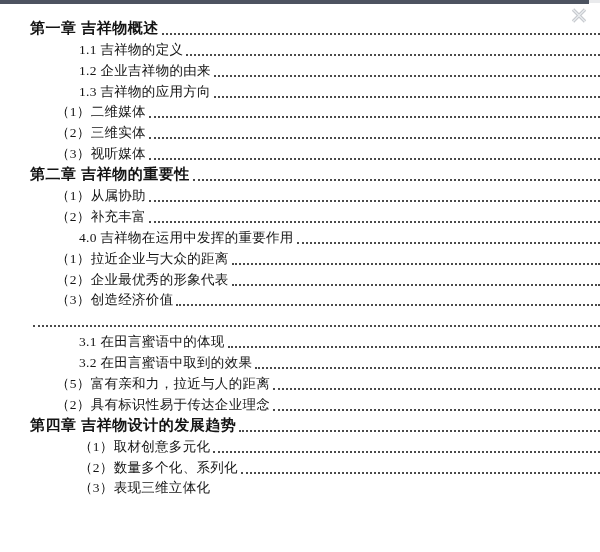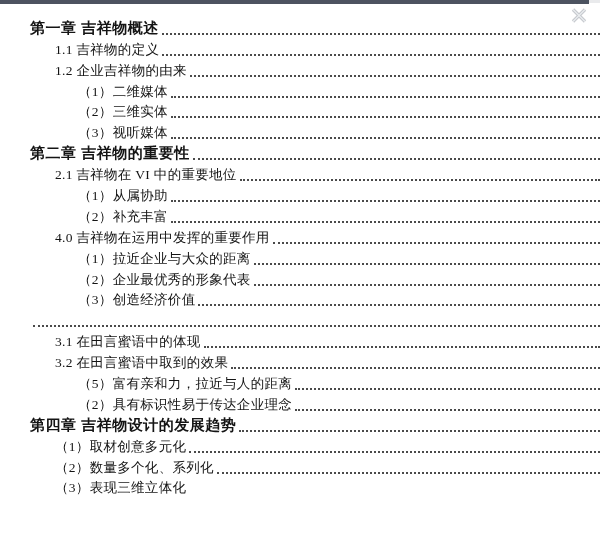--- a/index.html
+++ b/index.html
@@ -47,22 +47,22 @@
     font-size: 13.5px;
     letter-spacing: 0.3px;
   }
   .row.chapter .label {
     font-family: "Liberation Sans", "DejaVu Sans", sans-serif;
     font-weight: bold;
     font-size: 15px;
     letter-spacing: 0.5px;
   }
   .row.indent1 { padding-left: 30px; }
-  .row.indent2 { padding-left: 55px; }
-  .row.indent3 { padding-left: 78px; text-align: right; }
+  .row.indent2 { padding-left: 79px; }
+  .row.indent3 { padding-left: 56px; text-align: right; }
   .leader {
     flex: 1 1 auto;
     min-width: 0;
     align-self: flex-end;
     margin: 0 0 3px 3px;
     border-bottom: 2px dotted var(--leader-color, #4a4a4a);
   }
   .row.chapter .leader { margin-bottom: 3px; }
 </style>
 </head>
@@ -88,38 +88,38 @@
         <div class="leader"></div>
       </div>
       <div class="row indent2">
         <span class="label">1.1 吉祥物的定义</span>
         <div class="leader"></div>
       </div>
       <div class="row indent2">
         <span class="label">1.2 企业吉祥物的由来</span>
         <div class="leader"></div>
       </div>
+      <div class="row indent2">
+        <span class="label">1.3 吉祥物的应用方向</span>
+        <div class="leader"></div>
+      </div>
       <div class="row indent3">
         <span class="label">（1）二维媒体</span>
         <div class="leader"></div>
       </div>
       <div class="row indent3">
         <span class="label">（2）三维实体</span>
         <div class="leader"></div>
       </div>
       <div class="row indent3">
         <span class="label">（3）视听媒体</span>
         <div class="leader"></div>
       </div>
       <div class="row indent1 chapter">
         <span class="label">第二章 吉祥物的重要性</span>
-        <div class="leader"></div>
-      </div>
-      <div class="row indent2">
-        <span class="label">2.1 吉祥物在 VI 中的重要地位</span>
         <div class="leader"></div>
       </div>
       <div class="row indent3">
         <span class="label">（1）从属协助</span>
         <div class="leader"></div>
       </div>
       <div class="row indent3">
         <span class="label">（2）补充丰富</span>
         <div class="leader"></div>
       </div>

